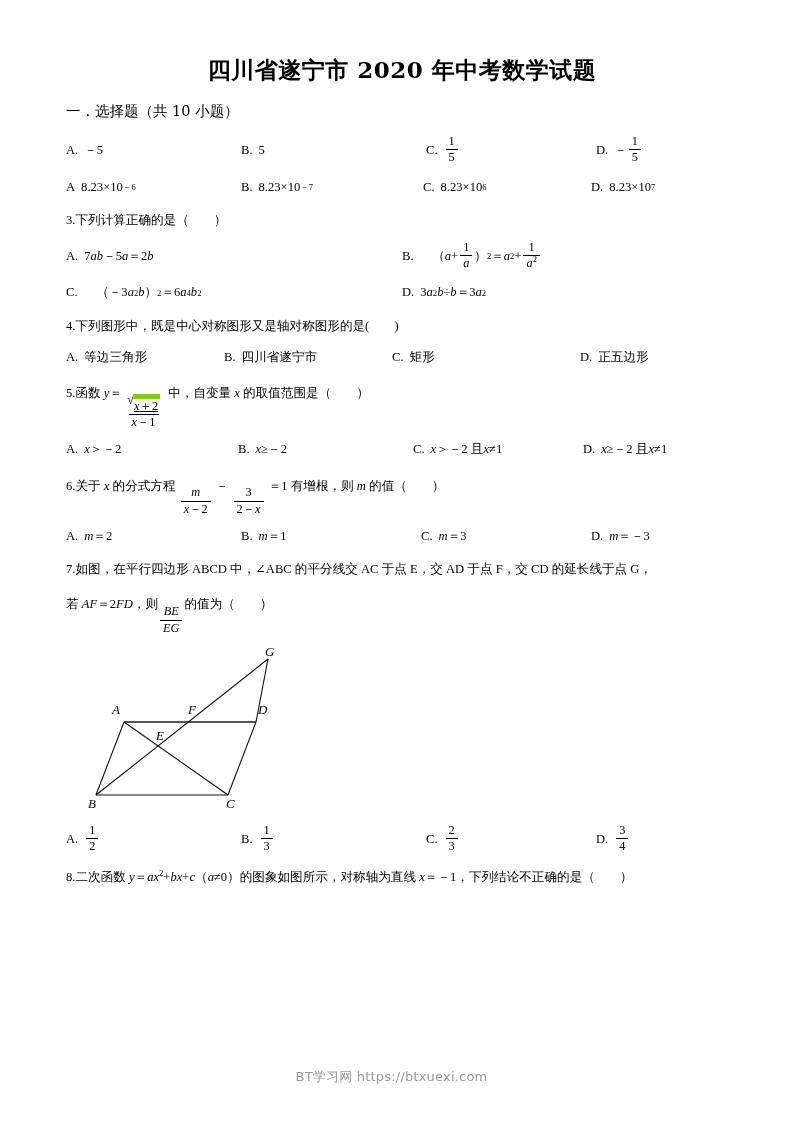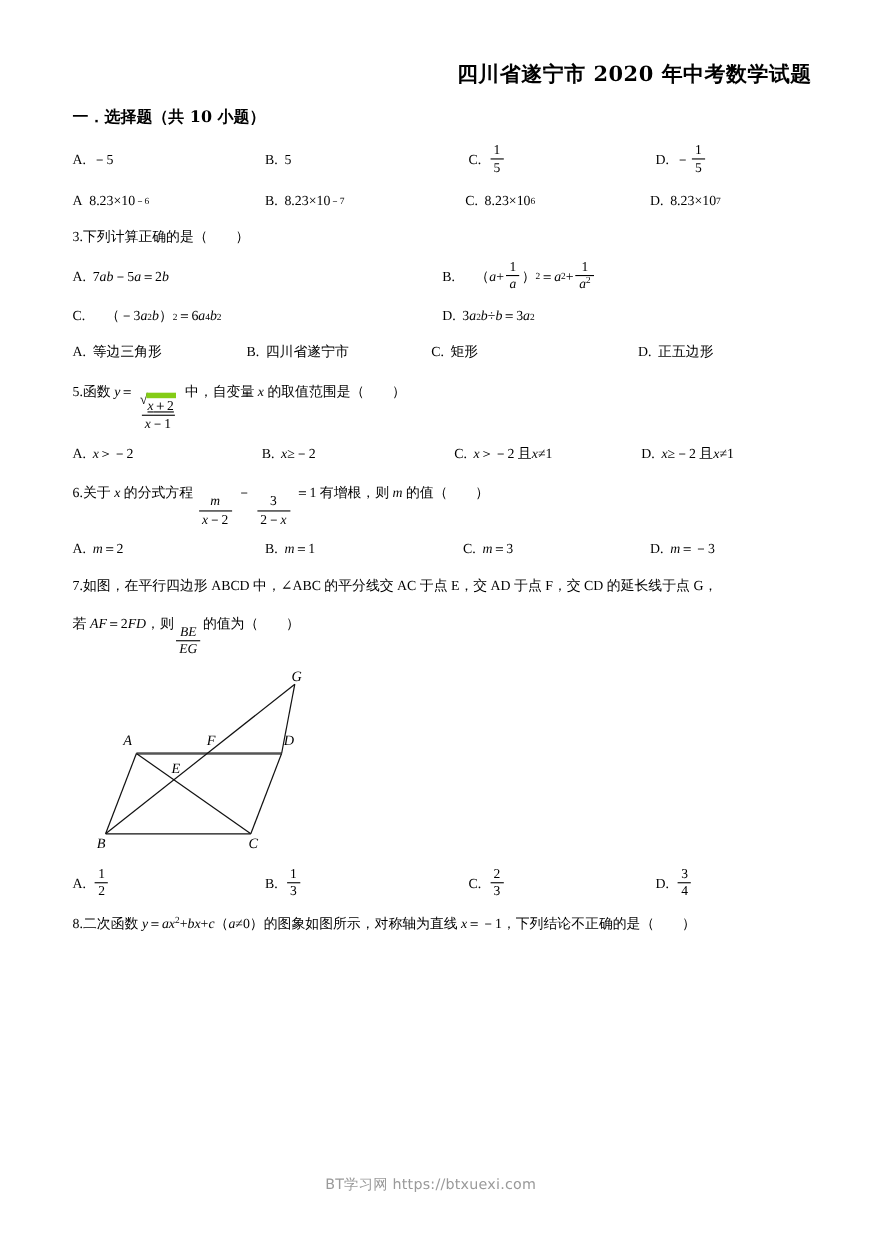--- a/index.html
+++ b/index.html
@@ -21,32 +21,32 @@
   }
   .content {
     position: absolute;
     left: 66px;
     top: 55px;
     width: 672px;
   }
 
   
   .doc-title {
-    text-align: right;
-    font-size: 19px;
+    text-align: center;
+    font-size: 23px;
     font-weight: bold;
     letter-spacing: 0.5px;
     margin: 0 0 16px 0;
     font-family: "DejaVu Serif", "Liberation Serif", serif;
   }
 
   
   .section-heading {
     font-size: 14.5px;
-    font-weight: bold;
+    font-weight: normal;
     margin: 0 0 14px 0;
     font-family: "DejaVu Serif", "Liberation Serif", serif;
   }
 
   
   .question {
     margin-bottom: 4px;
   }
   .q-stem {
     font-size: 12.6px;
@@ -254,20 +254,23 @@
           <span class="opt-body">　（－3<span class="mi">a</span><sup class="exp">2</sup><span class="mi">b</span>）<sup class="exp">2</sup>＝6<span class="mi">a</span><sup class="exp">4</sup><span class="mi">b</span><sup class="exp">2</sup></span>
         </div>
         <div class="opt">
           <span class="opt-label">D.</span>
           <span class="opt-body">3<span class="mi">a</span><sup class="exp">2</sup><span class="mi">b</span>÷<span class="mi">b</span>＝3<span class="mi">a</span><sup class="exp">2</sup></span>
         </div>
       </div>
     </div>
 
     <div class="question">
+      <div class="q-stem">
+        <span>4.</span><span>下列图形中，既是中心对称图形又是轴对称图形的是(　　)</span>
+      </div>
       <div class="opt-row gap-q4">
         <div class="opt">
           <span class="opt-label">A.</span>
           <span class="opt-body">等边三角形</span>
         </div>
         <div class="opt">
           <span class="opt-label">B.</span>
           <span class="opt-body">四川省遂宁市</span>
         </div>
         <div class="opt">

